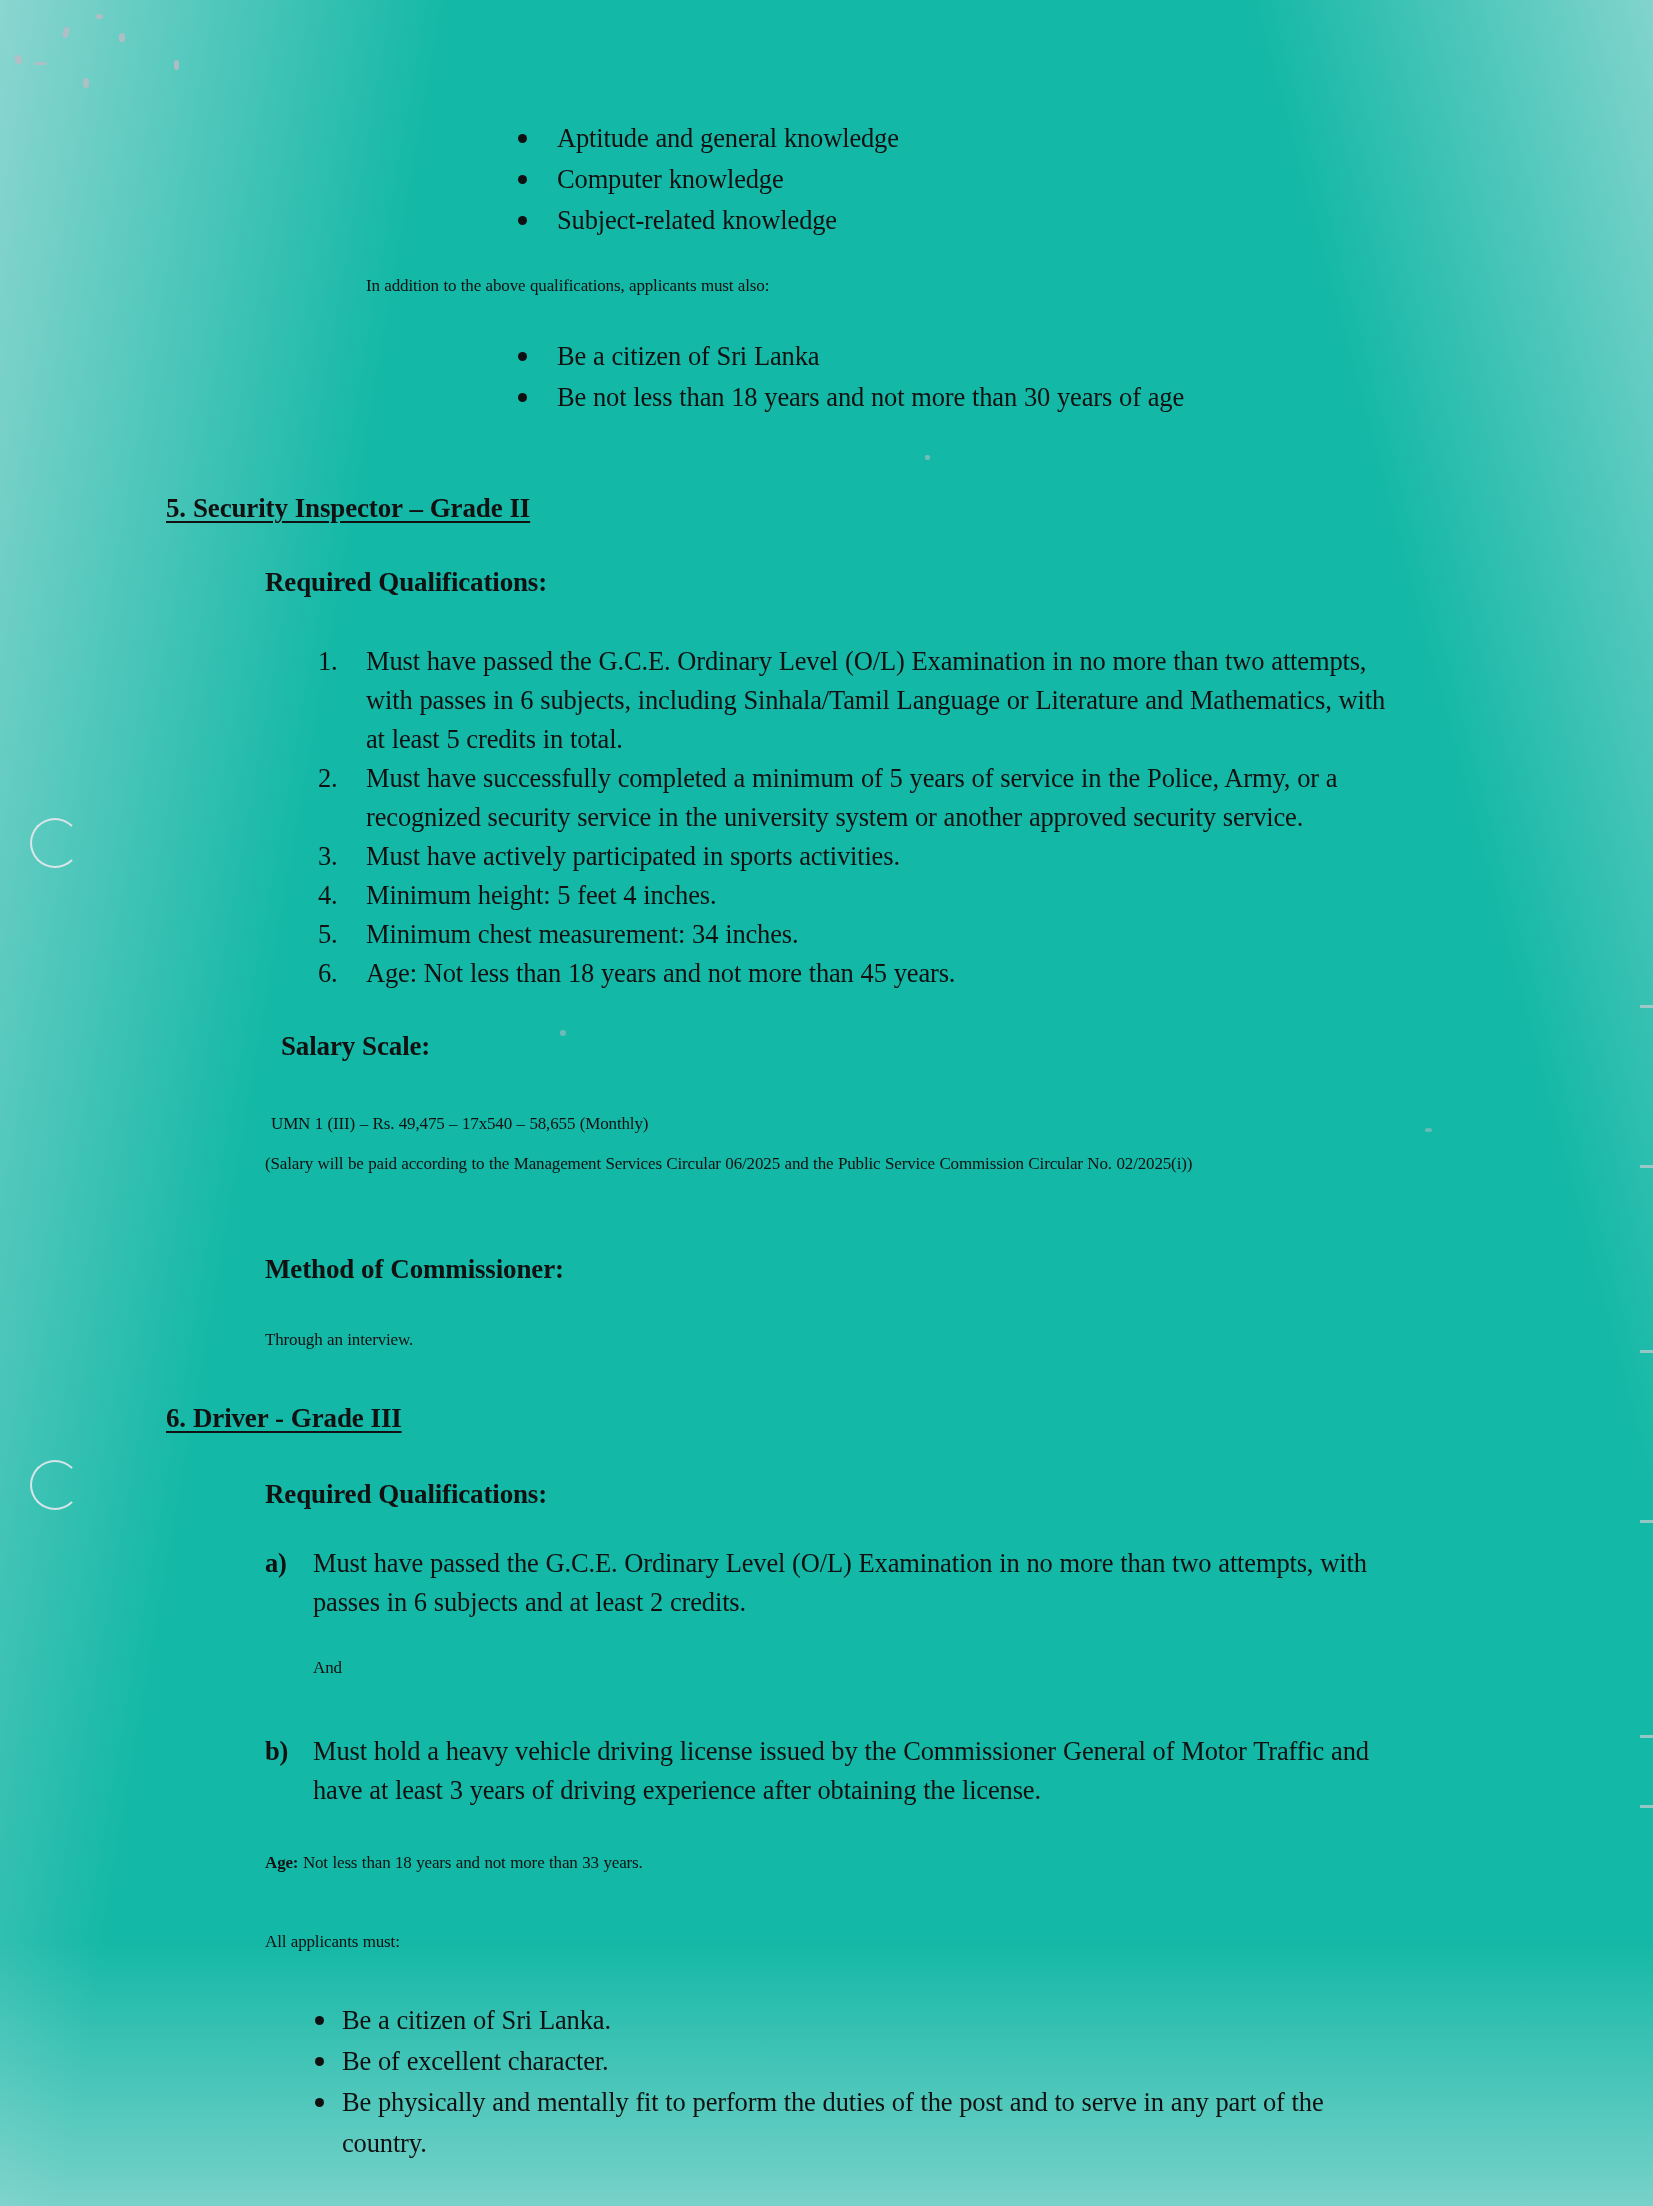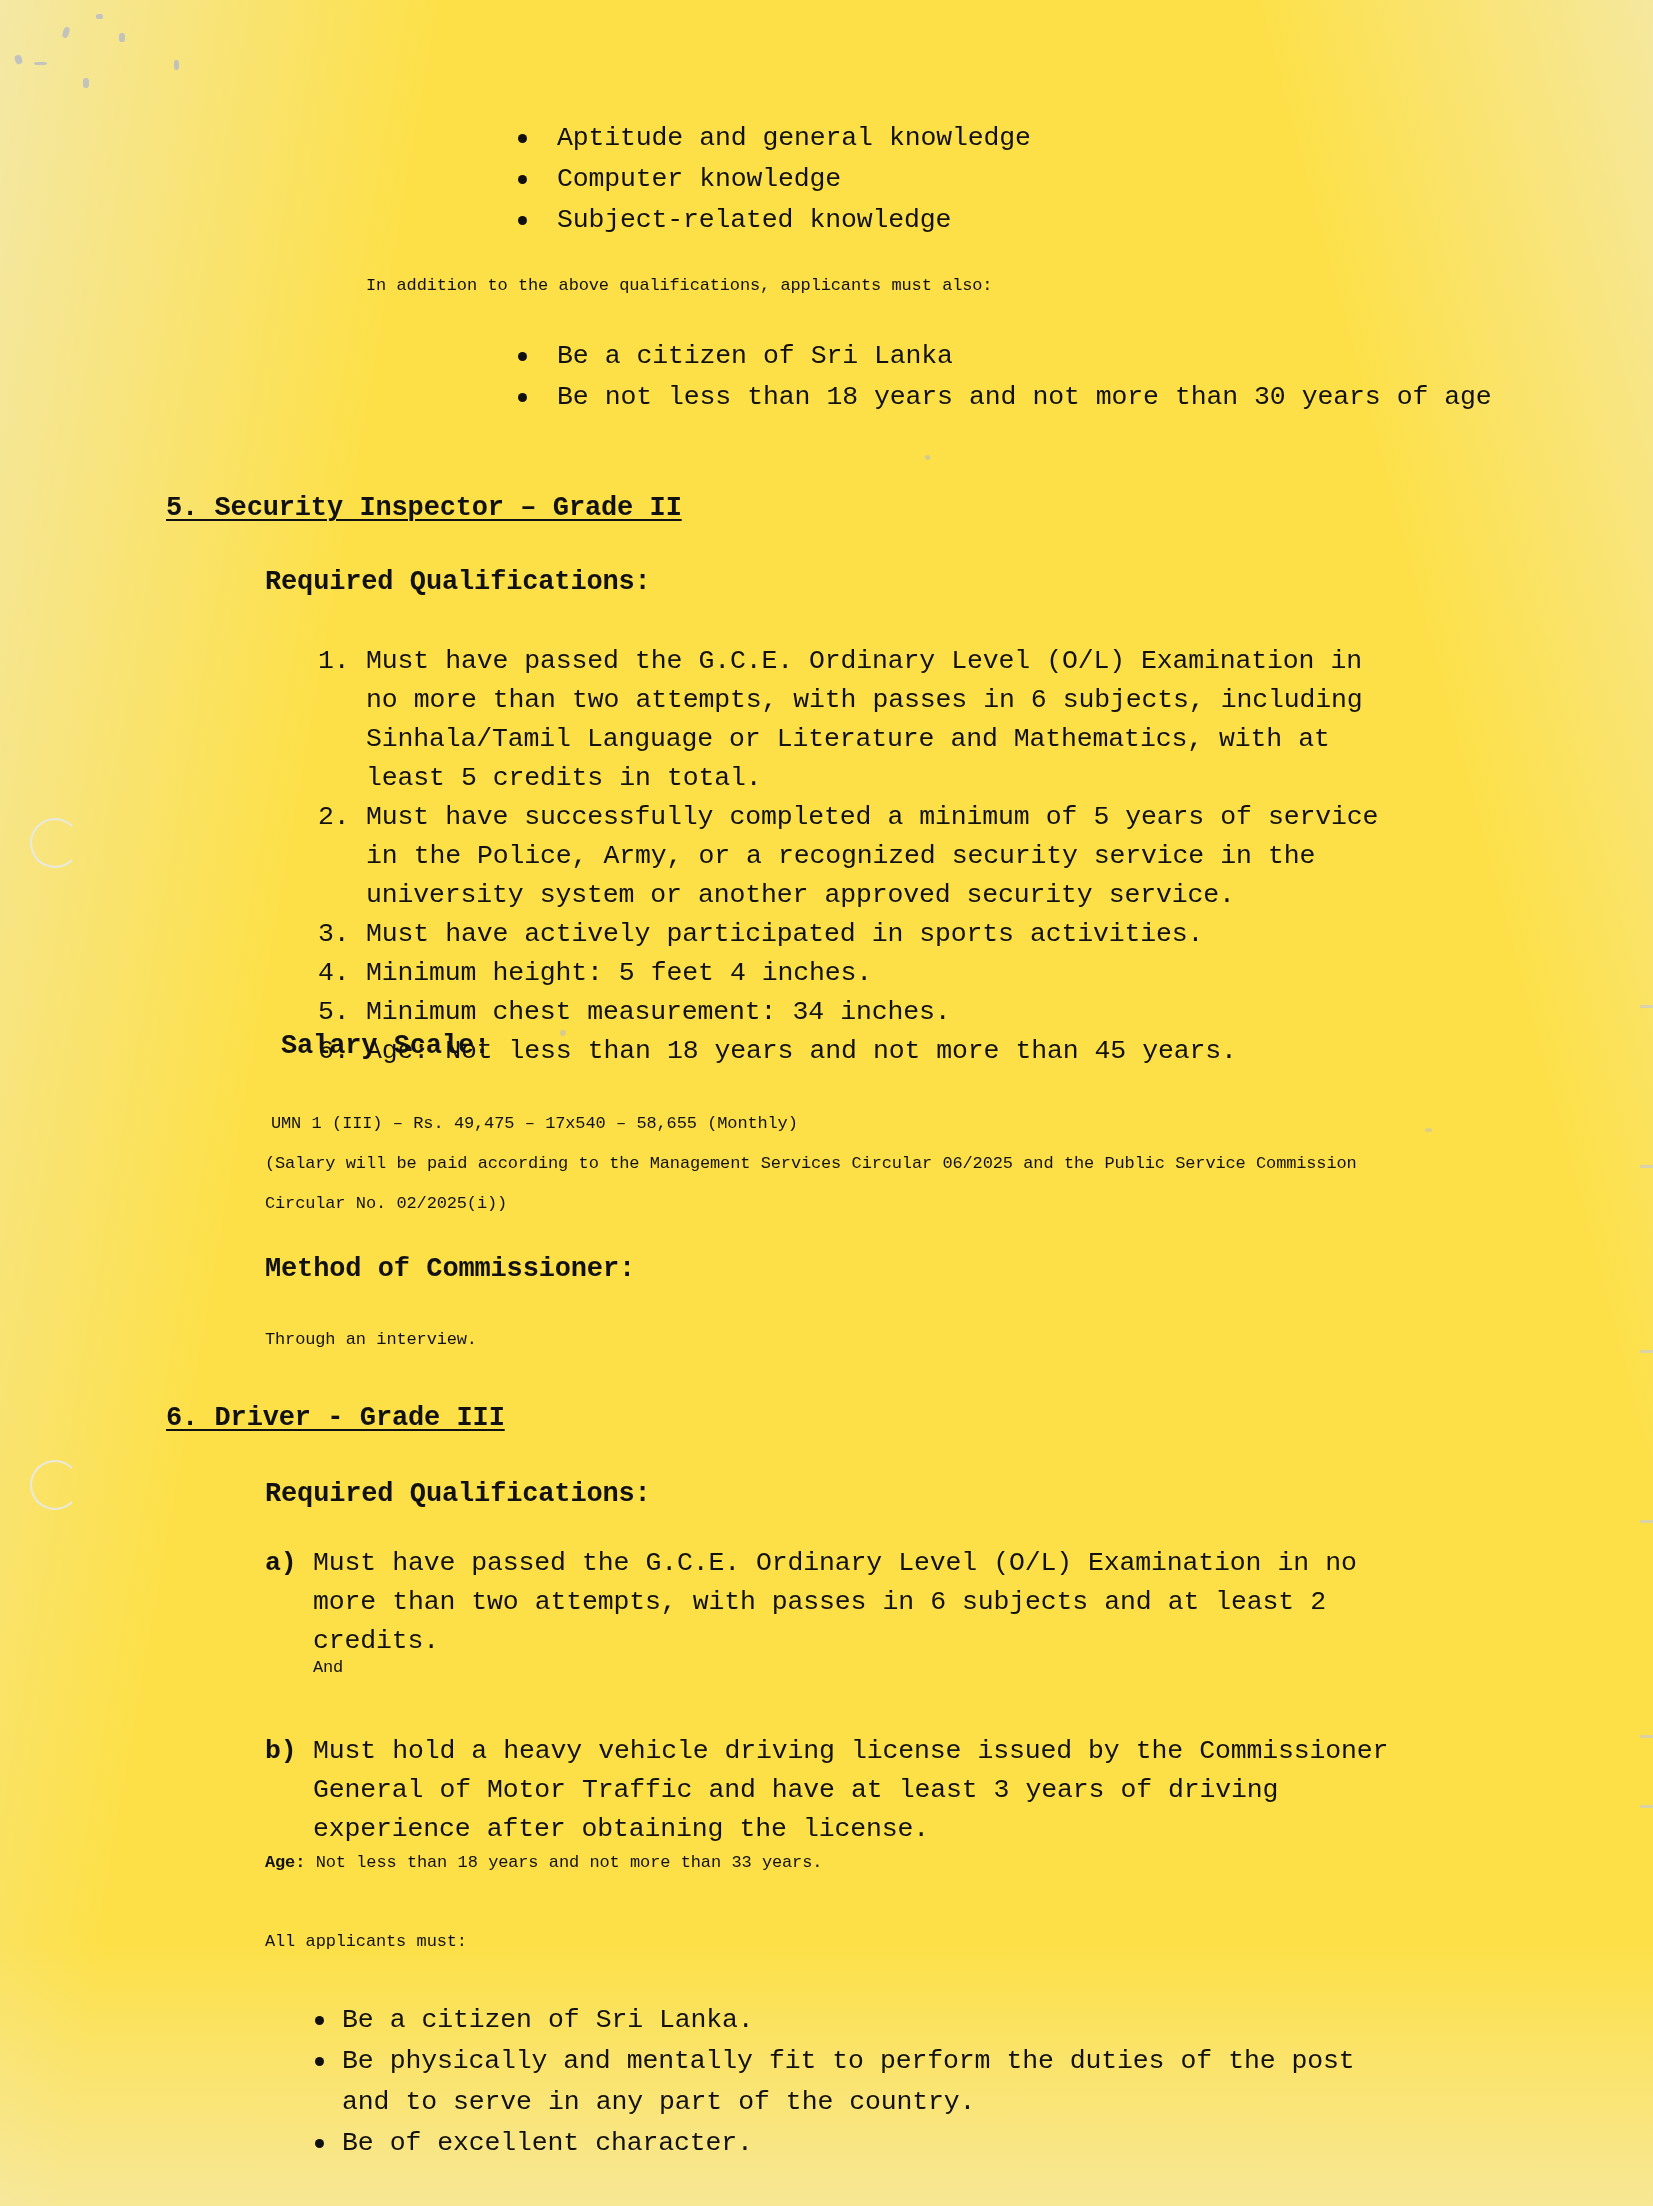--- a/index.html
+++ b/index.html
@@ -5,23 +5,23 @@
 <style>
   html, body {
     margin: 0;
     padding: 0;
     background: #ffffff;
   }
   .page {
     position: relative;
     width: 1653px;
     height: 2206px;
-    background: #fde047;
+    background: #14b8a6;
     overflow: hidden;
-    font-family: Liberation Mono, monospace;
+    font-family: Liberation Serif, serif;
     color: #111111;
     -webkit-font-smoothing: antialiased;
   }
   
   .paper-tint {
     position: absolute;
     inset: 0;
     background:
       linear-gradient(100deg, rgba(236,238,242,0.55) 0%, rgba(255,255,255,0) 22%),
       linear-gradient(255deg, rgba(238,240,244,0.5) 0%, rgba(255,255,255,0) 18%),
@@ -243,22 +243,22 @@
 
     <div class="blk body-text" style="left:265px;top:1922px;">All applicants must:</div>
 
     <ul class="bl blk" style="left:270px;top:2000px;width:1130px;line-height:41px;">
       <li style="padding-left:72px;">
         <span class="dot" style="left:45px;"></span>
         <span>Be a citizen of Sri Lanka.</span>
       </li>
       <li style="padding-left:72px;">
         <span class="dot" style="left:45px;"></span>
-        <span>Be physically and mentally fit to perform the duties of the post and to serve in any part of the country.</span>
+        <span>Be of excellent character.</span>
       </li>
       <li style="padding-left:72px;">
         <span class="dot" style="left:45px;"></span>
-        <span>Be of excellent character.</span>
+        <span>Be physically and mentally fit to perform the duties of the post and to serve in any part of the country.</span>
       </li>
     </ul>
 
   </div>
 </div>
 
 </body></html>

